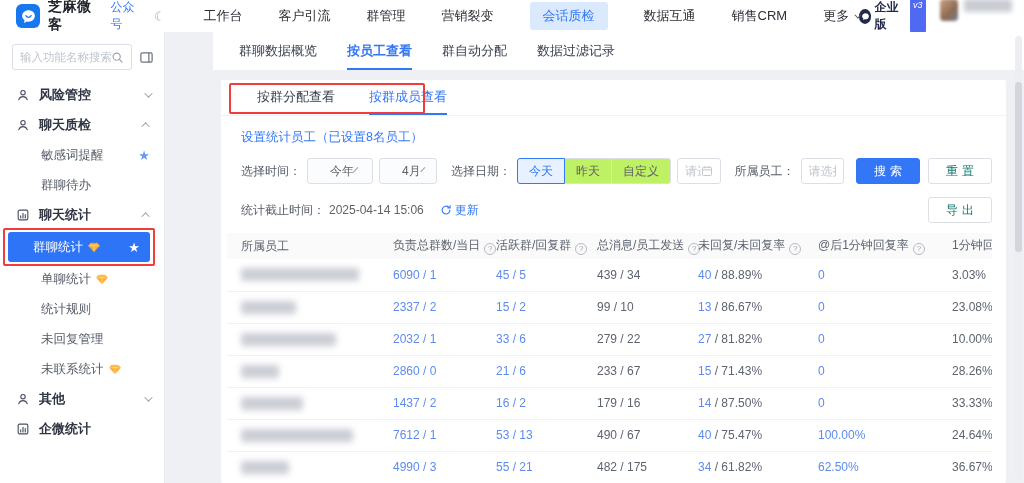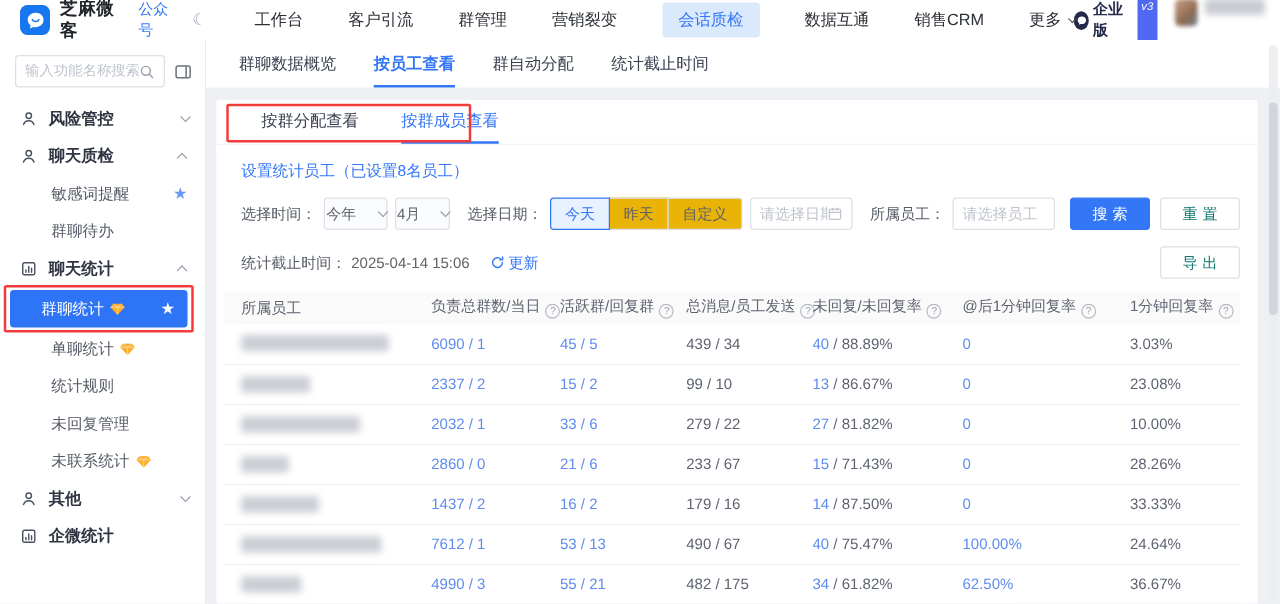--- a/index.html
+++ b/index.html
@@ -20,21 +20,21 @@
   .topbar-right { margin-left:auto; display:flex; gap:6px; }
   .ent-badge { display:flex; align-items:center; gap:3px; }
   .ent-circle { width:15px; height:15px; border-radius:50%; background:#23294a; display:flex; align-items:center; justify-content:center; }
   .ent-label { font-size:12px; font-weight:bold; color:#23294a; }
   .ver-badge { font-size:9px; color:#fff; background:#5069f2; border-radius:2px; padding:1px 3px; font-style:italic; }
   .avatar-blur { width:22px; height:22px; border-radius:4px; margin-left:8px;
     background:linear-gradient(135deg,#caa284,#8d6b52 60%,#6f7f95); filter:blur(1.5px); }
   .name-blur { width:58px; height:13px; border-radius:2px; background:#c9ccd3; filter:blur(2.5px); }
 
   
-  .app-body { display:flex; height:451px; }
+  .app-body { display:flex; height:451px;gap:48px; }
   .sidebar { width:165px; background:#fff; border-right:1px solid #e8eaee; padding-top:12px; flex:0 0 auto; }
   .main { flex:1; display:flex; flex-direction:column; min-width:0; }
 
   
   .side-search { display:flex; align-items:center; margin:0 10px 10px 12px; gap:7px; }
   .search-box { flex:1; display:flex; align-items:center; border:1px solid #dcdfe6; border-radius:3px; height:26px; padding:0 7px; }
   .search-box input { border:none; outline:none; width:100%; font-size:11.5px; color:#606266; font-family:inherit; }
   .search-box input::placeholder { color:#bfc4cd; }
   .icon-svg { display:inline-flex; flex:0 0 auto; }
   .side-item { display:flex; align-items:center; height:30px; padding:0 14px 0 16px; font-size:13px; color:#2f3542; cursor:pointer;text-align:right; }
@@ -63,25 +63,25 @@
   .subtabs { display:flex; gap:34px; padding:0 36px; height:36px; border-bottom:1px solid #f0f2f5; position:relative; font-size:13px; }
   .subtab { display:flex; align-items:center; cursor:pointer; color:#3a4050; border-bottom:2px solid transparent; }
   .subtab.active { color:#3377f6; border-bottom-color:#3377f6; }
   .red-box-tabs { position:absolute; left:8px; top:3px; width:196px; height:31px; border:2px solid #f23c3c; border-radius:2px; pointer-events:none; }
 
   .settings-link { margin:13px 20px 0; font-size:12.5px; color:#3377f6; cursor:pointer; width:max-content; }
 
   .filters { display:flex; align-items:center; margin:12px 14px 0 20px; font-size:12px; color:#555b66; white-space:nowrap; }
   .f-label { margin-right:6px; flex:0 0 auto; }
   .mini-select { display:flex; align-items:center; justify-content:space-between; border:1px solid #dcdfe6; background:#fbfcfd;
-    border-radius:3px; height:26px; padding:0 1px; color:#606266; cursor:pointer; }
+    border-radius:3px; height:26px; padding:0 22px; color:#606266; cursor:pointer; }
   .sel-year { width:66px; margin-right:6px; }
   .sel-month { width:58px; margin-right:14px; }
   .seg { display:flex; margin-right:6px; }
-  .seg button { height:26px; padding:0 11px; font-size:12px; border:1px solid #dcdfe6; background:#eab308; color:#606266;
+  .seg button { height:26px; padding:0 11px; font-size:12px; border:1px solid #dcdfe6; background:#bef264; color:#606266;
     cursor:pointer; margin-left:-1px; font-family:inherit; }
   .seg button:first-child { border-radius:3px 0 0 3px; margin-left:0; }
   .seg button:last-child { border-radius:0 3px 3px 0; }
   .seg button.active { background:#e8f1ff; color:#3377f6; border-color:#3377f6; position:relative; z-index:1; }
   .inp { display:flex; align-items:center; border:1px solid #dcdfe6; border-radius:3px; height:26px; padding:0 7px; background:#fff; }
   .inp input { border:none; outline:none; width:100%; font-size:12px; color:#606266; font-family:inherit; }
   .inp input::placeholder { color:#bfc4cd; }
   .date-inp { width:104px; margin-right:14px; }
   .staff-inp { width:104px; margin-right:12px; }
   .btn { height:26px; padding:0 13px; border-radius:3px; font-size:12px; letter-spacing:4px; text-indent:4px; cursor:pointer; font-family:inherit; }
@@ -273,21 +273,21 @@
       </span>
       <span class="g-label">企微统计</span>
     </div>
   </aside>
 
   <main class="main">
     <div class="tabs-bar">
       <span class="tab">群聊数据概览</span>
       <span class="tab active">按员工查看</span>
       <span class="tab">群自动分配</span>
-      <span class="tab">统计截止时间</span>
+      <span class="tab">数据过滤记录</span>
     </div>
 
     <section class="card">
       <div class="subtabs">
         <span class="subtab">按群分配查看</span>
         <span class="subtab active">按群成员查看</span>
         <div class="red-box-tabs"></div>
       </div>
 
       <div class="settings-link">设置统计员工（已设置8名员工）</div>

